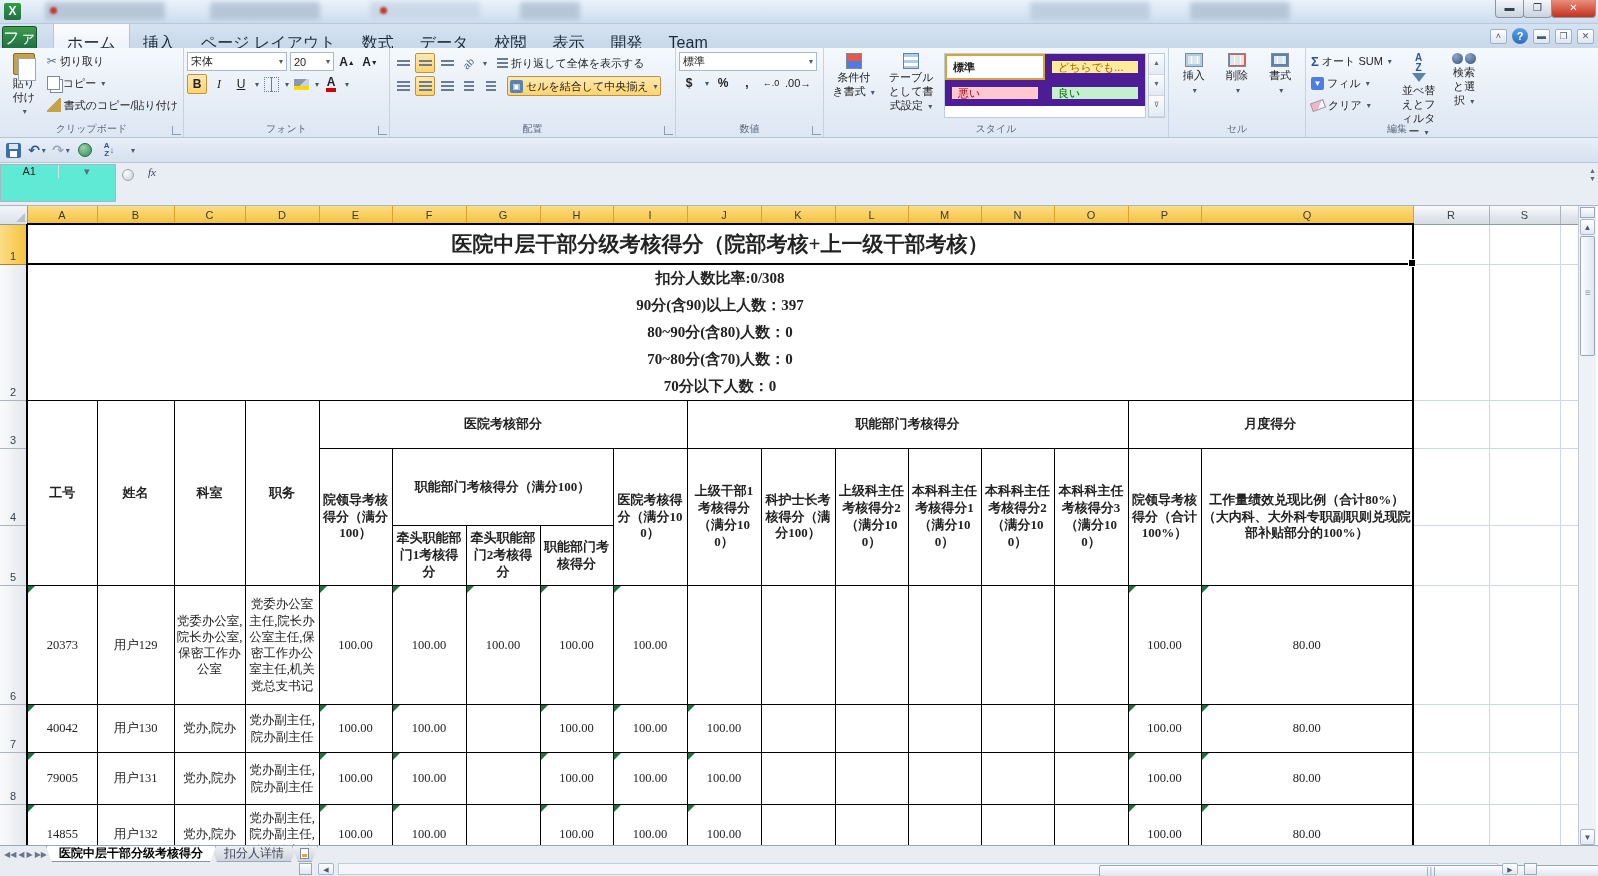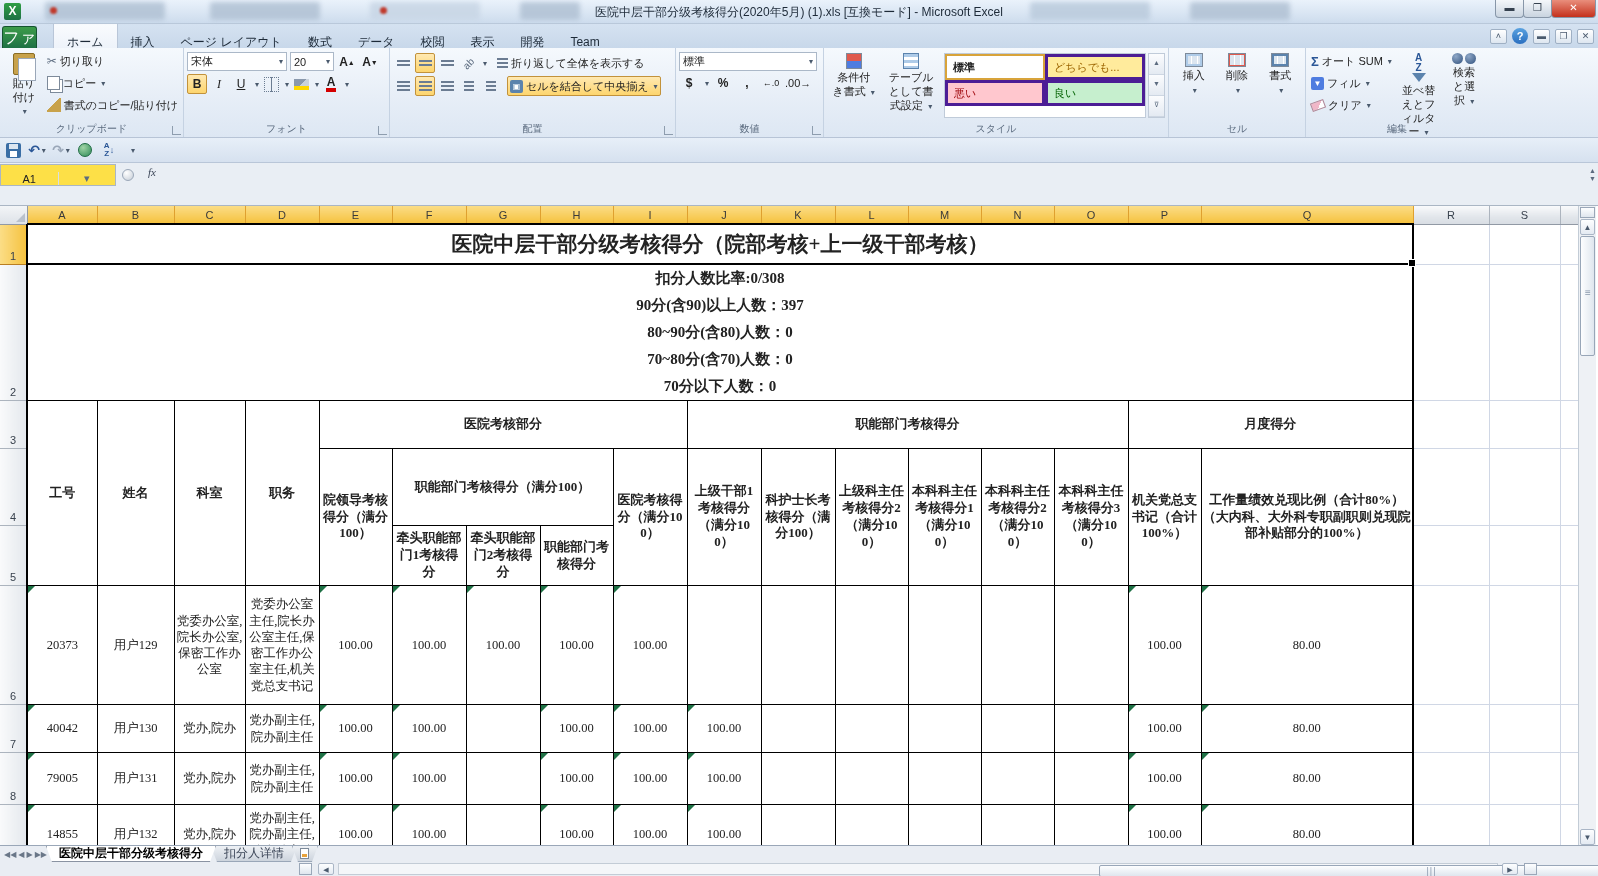--- a/index.html
+++ b/index.html
@@ -14,21 +14,21 @@
   .bluritem{position:absolute;top:2px;height:18px;border-radius:3px;filter:blur(2.5px);background:#aebfd2;opacity:.8}
   .reddot{position:absolute;top:7px;width:7px;height:7px;border-radius:50%;background:#c0392b;filter:blur(1px)}
   .winbtns{position:absolute;right:2px;top:0;display:flex;z-index:40}
   .wbtn{width:29px;height:18px;border:1px solid #8796a8;border-top:none;background:linear-gradient(#f4f7fa,#c9d4e0);color:#35414f;font-size:10px;text-align:center;line-height:16px;border-radius:0 0 4px 4px;margin-left:-1px}
   .wbtn.close{width:45px;background:linear-gradient(#e98e7c,#c4311c);color:#fff;font-weight:bold}
 
   
   #tabrow{top:24px;height:24px;background:linear-gradient(#d5e2f1,#c8d8ea)}
   #tabrow .tabs{display:flex;align-items:flex-end;height:100%}
   .filetab{width:35px;height:22px;margin:0 16px 0 2px;background:linear-gradient(#3d9c49,#1e7145);border:1px solid #15542f;border-bottom:none;border-radius:3px 3px 0 0;color:#fff;text-align:center;line-height:21px;font-size:16px}
-  .rtab{padding:16px 13px;height:22px;line-height:21px;font-size:12px;color:#1d2a38}
+  .rtab{padding:16px 13px;height:22px;line-height:21px;font-size:16px;color:#1d2a38}
   .rtab.active{background:linear-gradient(#fdfeff,#eef3fa);border:1px solid #b9c6d8;border-bottom:none;border-radius:2px 2px 0 0;}
   .tr-ctrl{position:absolute;right:4px;top:4px;display:flex;gap:5px;align-items:center}
   .tr-ctrl .c{width:17px;height:15px;border:1px solid #9fb0c4;border-radius:2px;background:linear-gradient(#fff,#dde6f0);text-align:center;line-height:13px;font-size:9px;color:#4a5a6d}
   .helpbtn{width:16px;height:16px;border-radius:50%;background:linear-gradient(#5aa2e0,#2a6fc0);color:#fff;font-weight:bold;text-align:center;line-height:16px;font-size:11px}
 
   
   #ribbon{top:48px;height:90px;background:linear-gradient(#f5f9fd,#e7eef7 55%,#dde7f3);border-bottom:1px solid #b7c4d6;display:flex}
   .rgroup{position:relative;height:100%;border-right:1px solid #c5d2e2;padding:2px 3px 16px 3px;flex:none}
   .glabel{position:absolute;left:0;right:0;bottom:1px;text-align:center;font-size:10px;color:#5b6b7f}
   .launcher{position:absolute;right:2px;bottom:2px;width:9px;height:9px;border-left:1px solid #7b8b9d;border-bottom:1px solid #7b8b9d;border-left-color:#7b8b9d;opacity:.8}
@@ -36,31 +36,31 @@
   .dd{font-size:8px;color:#4a5a6d;margin-left:2px}
   .bigbtn{display:flex;flex-direction:column;align-items:center;justify-content:flex-start;padding:3px 5px;border-radius:3px}
   .bigbtn .cap{text-align:center;line-height:1.25;margin-top:2px;font-size:11px}
   .smallrow{display:flex;align-items:center;gap:3px;height:22px;padding:0 2px;font-size:11px;white-space:nowrap}
   .combo{background:#fff;border:1px solid #abb8c8;height:19px;display:flex;align-items:center;padding:0 3px;font-size:11px}
   .combo .dd{margin-left:auto}
   .tglbtn{min-width:20px;height:20px;border-radius:2px;display:flex;align-items:center;justify-content:center;font-size:12px}
   .sel-amber{background:linear-gradient(#ffe9b2,#fdd56e);border:1px solid #c2923b !important}
   .stripes{width:13px;height:11px;background:repeating-linear-gradient(#6b7c92 0 2px,transparent 2px 4px)}
   .gallery{border:1px solid #c0cbd9;background:#fff;display:grid;grid-template-columns:100px 100px;grid-auto-rows:26px;margin:3px 2px}
-  .gcell{display:flex;align-items:center;padding:0 6px;font-size:11px;border:3px solid #4c1d95}
+  .gcell{display:flex;align-items:center;padding:0 6px;font-size:11px;border:7px solid #4c1d95}
   .gscroll{display:flex;flex-direction:column;margin:3px 0;border:1px solid #c0cbd9}
   .gscroll div{width:15px;flex:1;background:linear-gradient(#fbfcfe,#e4eaf2);text-align:center;font-size:7px;color:#5b6b7f;line-height:17px;border-bottom:1px solid #cdd6e2}
 
   
   #qat{top:138px;height:25px;background:linear-gradient(#e7eff8,#d6e1ef);border-bottom:1px solid #b9c6d8;display:flex;align-items:center;padding-left:4px;gap:6px}
   .qicon{width:18px;height:18px;display:flex;align-items:center;justify-content:center;font-size:13px}
 
   
   #fbar{top:163px;height:43px;background:#e9eef4;border-bottom:1px solid #aab6c4}
-  .namebox{position:absolute;left:0;top:1px;width:116px;height:22px;background:#fde047;border:1px solid #aab6c4;display:flex;align-items:flex-end}
+  .namebox{position:absolute;left:0;top:1px;width:116px;height:38px;background:#5eead4;border:1px solid #aab6c4;display:flex;align-items:flex-start}
   .namebox span{flex:1;text-align:center;font-size:11px}
   .nb-dd{width:13px;border-left:1px solid #d7dee6;color:#5b6b7f;font-size:8px;text-align:center}
   .fx-knob{position:absolute;left:122px;top:6px;width:12px;height:12px;border-radius:50%;background:radial-gradient(circle at 35% 30%,#fff,#c4ccd6);border:1px solid #9aa7b8}
   .fx{position:absolute;left:148px;top:3px;font-family:"Liberation Serif","DejaVu Serif",serif;font-style:italic;font-size:11px;color:#3c4658}
   .fml{position:absolute;left:170px;top:1px;right:18px;height:41px;background:#fff;border:1px solid #aab6c4;padding:3px 6px;font-family:"Liberation Serif","DejaVu Serif",serif;font-size:13px}
   .fbar-arrows{position:absolute;right:2px;top:4px;font-size:7px;color:#5b6b7f;line-height:8px;text-align:center}
 
   
   #sheet{top:206px;height:639px;background:#fff;overflow:hidden}
   table.grid{border-collapse:collapse;table-layout:fixed;position:absolute;left:0;top:0}
@@ -148,21 +148,20 @@
   <div class="band" id="titlebar">
     <div class="excel-logo">X</div>
     <div class="bluritem" style="left:45px;width:120px"></div>
     <div class="reddot" style="left:50px"></div>
     <div class="bluritem" style="left:210px;width:110px"></div>
     <div class="bluritem" style="left:370px;width:110px;background:#c7d5e4"></div>
     <div class="reddot" style="left:380px"></div>
     <div class="bluritem" style="left:520px;width:60px"></div>
     <div class="bluritem" style="left:1030px;width:120px;background:#b8c9db"></div>
     <div class="bluritem" style="left:1190px;width:100px"></div>
-    <div class="apptitle">医院中层干部分级考核得分(2020年5月) (1).xls  [互換モード] -  Microsoft Excel</div>
     <div class="winbtns">
       <div class="wbtn">▬</div>
       <div class="wbtn">❐</div>
       <div class="wbtn close">✕</div>
     </div>
   </div>
 
   <div class="band" id="tabrow">
     <div class="tabs" id="ribbon-tabs">
         <div class="filetab">ファイル</div>
@@ -513,21 +512,21 @@
           <th class="rh">4</th>
           <td class="hc" rowspan="2">院领导考核得分（满分100）</td>
           <td class="hc" colspan="3">职能部门考核得分（满分100）</td>
           <td class="hc" rowspan="2">医院考核得分（满分100）</td>
           <td class="hc" rowspan="2">上级干部1考核得分（满分100）</td>
           <td class="hc" rowspan="2">科护士长考核得分（满分100）</td>
           <td class="hc" rowspan="2">上级科主任考核得分2（满分100）</td>
           <td class="hc" rowspan="2">本科科主任考核得分1（满分100）</td>
           <td class="hc" rowspan="2">本科科主任考核得分2（满分100）</td>
           <td class="hc" rowspan="2">本科科主任考核得分3（满分100）</td>
-          <td class="hc" rowspan="2">机关党总支书记（合计100%）</td>
+          <td class="hc" rowspan="2">院领导考核得分（合计100%）</td>
           <td class="hc br2" rowspan="2">工作量绩效兑现比例（合计80%）（大内科、大外科专职副职则兑现院部补贴部分的100%）</td>
           <td class="rs"></td>
             <td class="rs"></td>
             <td class="rs"></td>
         </tr>
         <tr class="hr5">
           <th class="rh">5</th>
           <td class="hc">牵头职能部门1考核得分</td>
           <td class="hc">牵头职能部门2考核得分</td>
           <td class="hc">职能部门考核得分</td>

